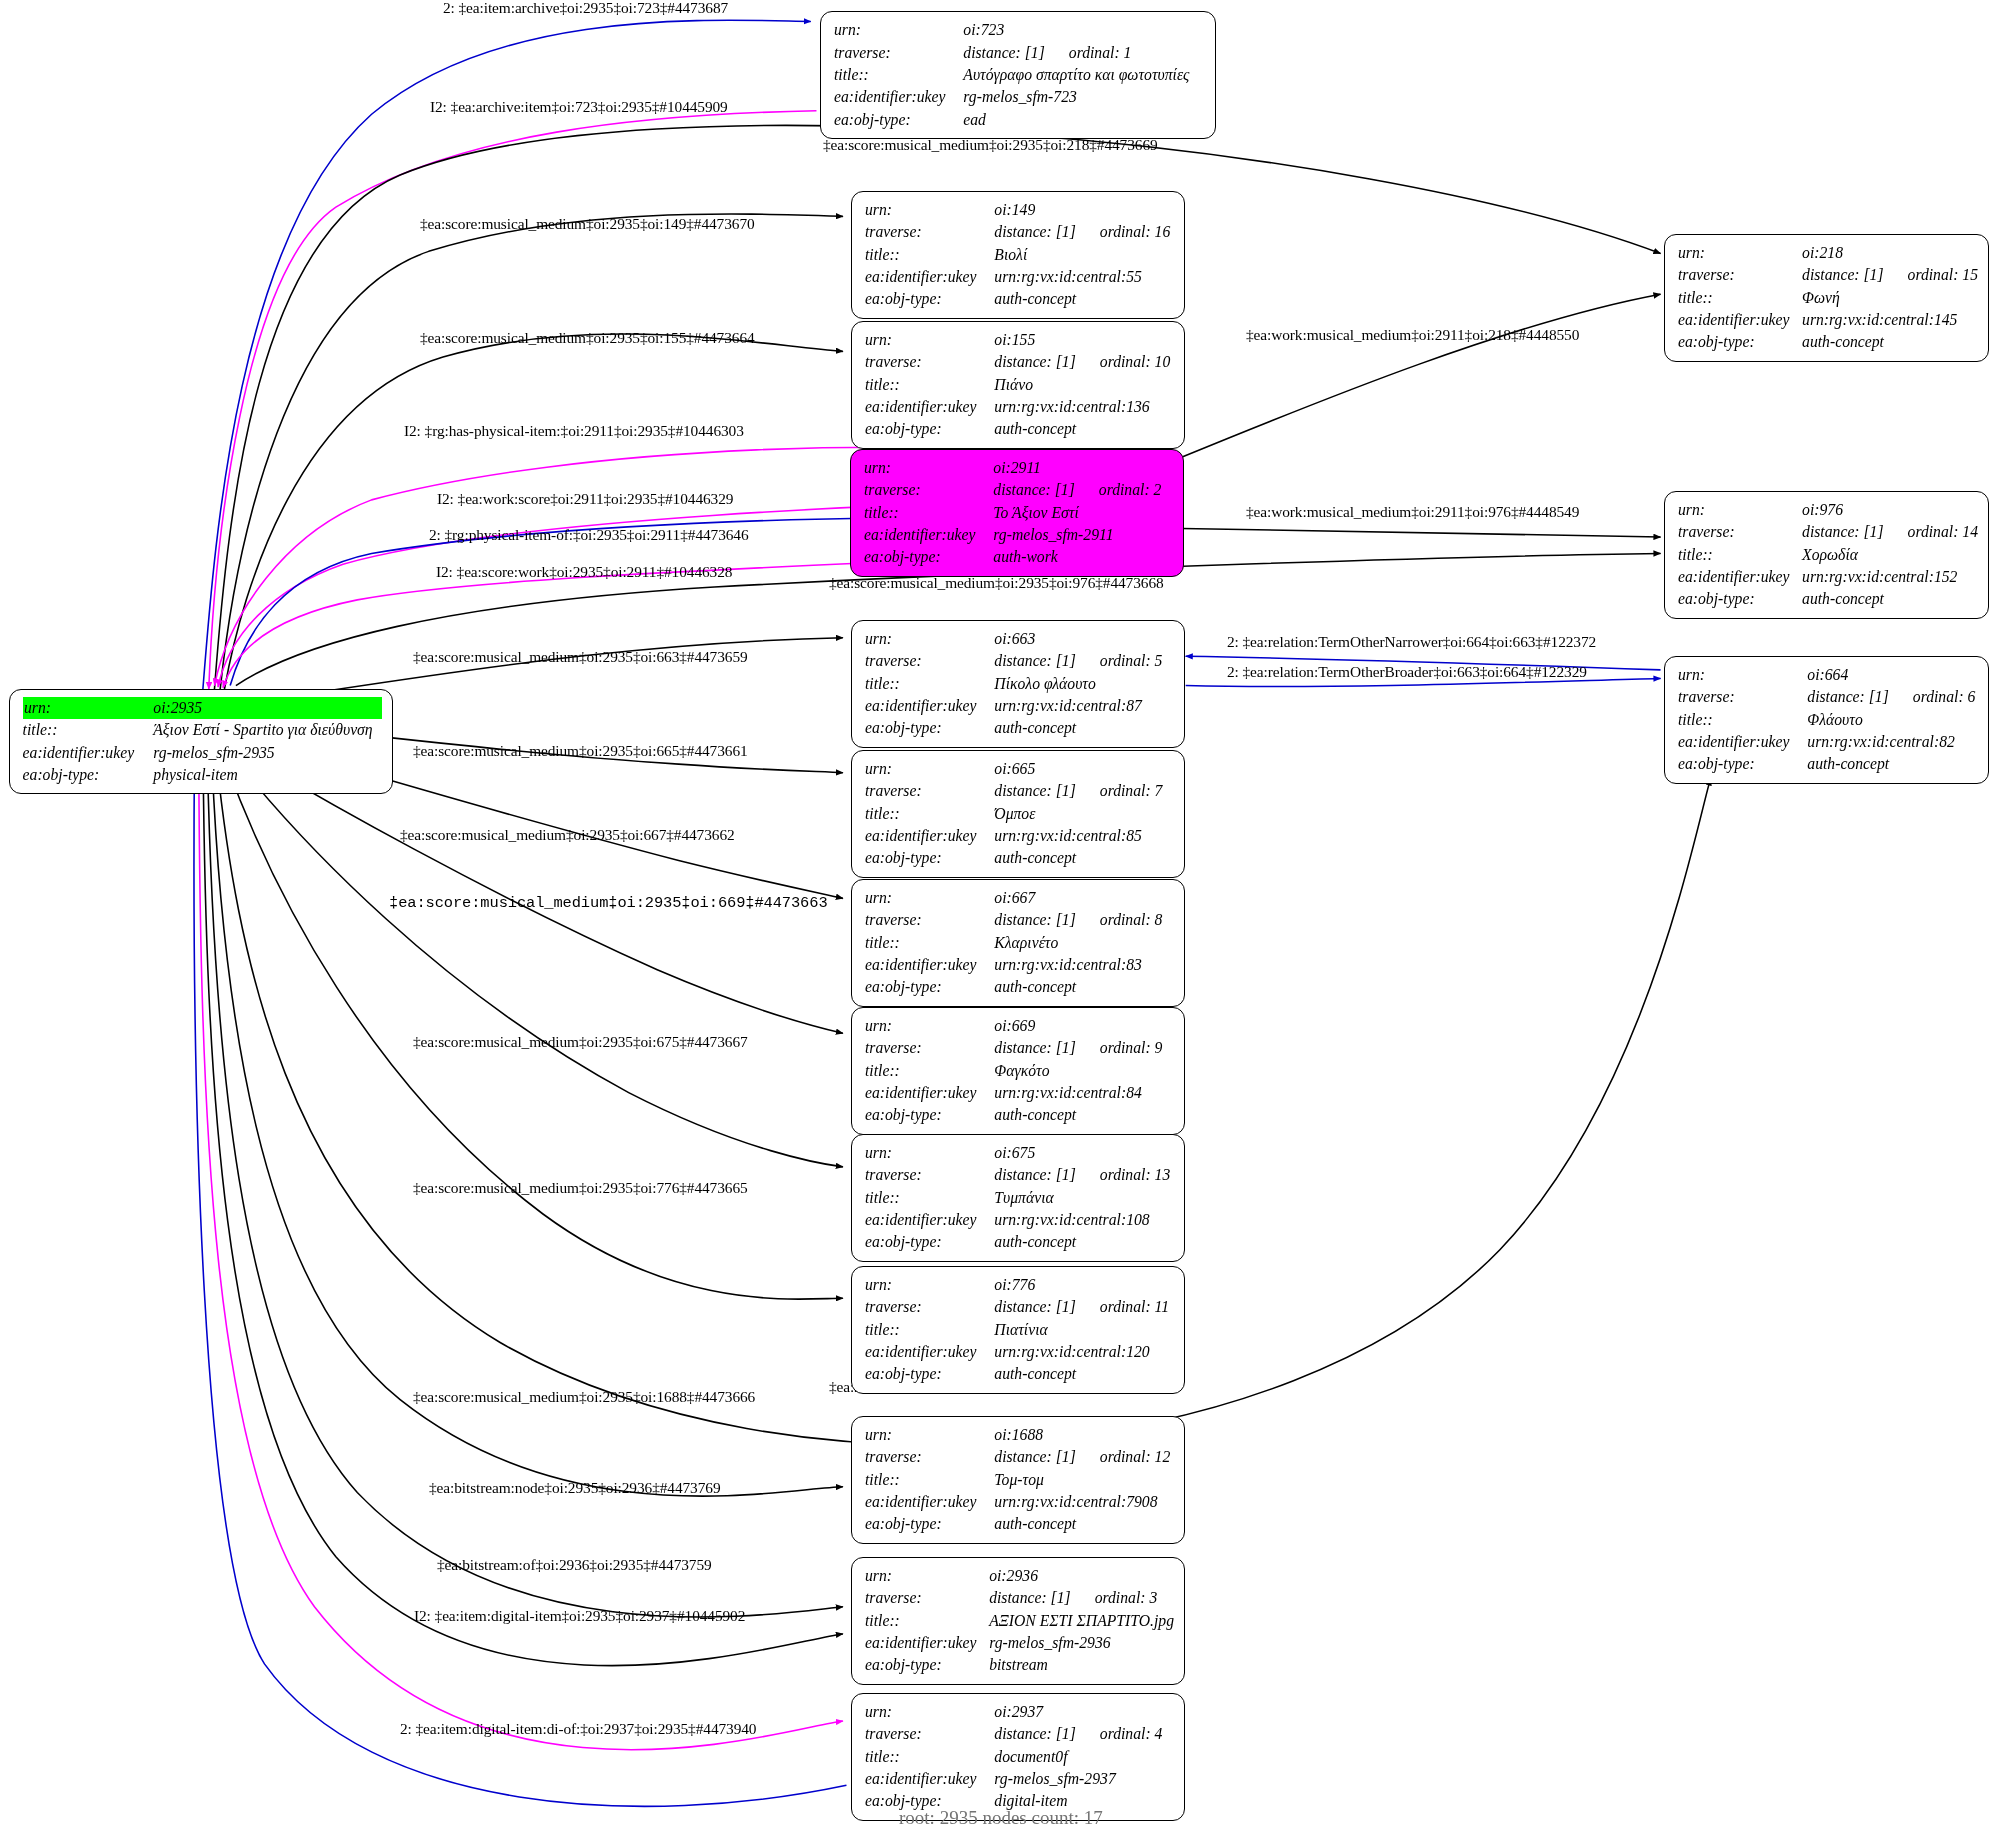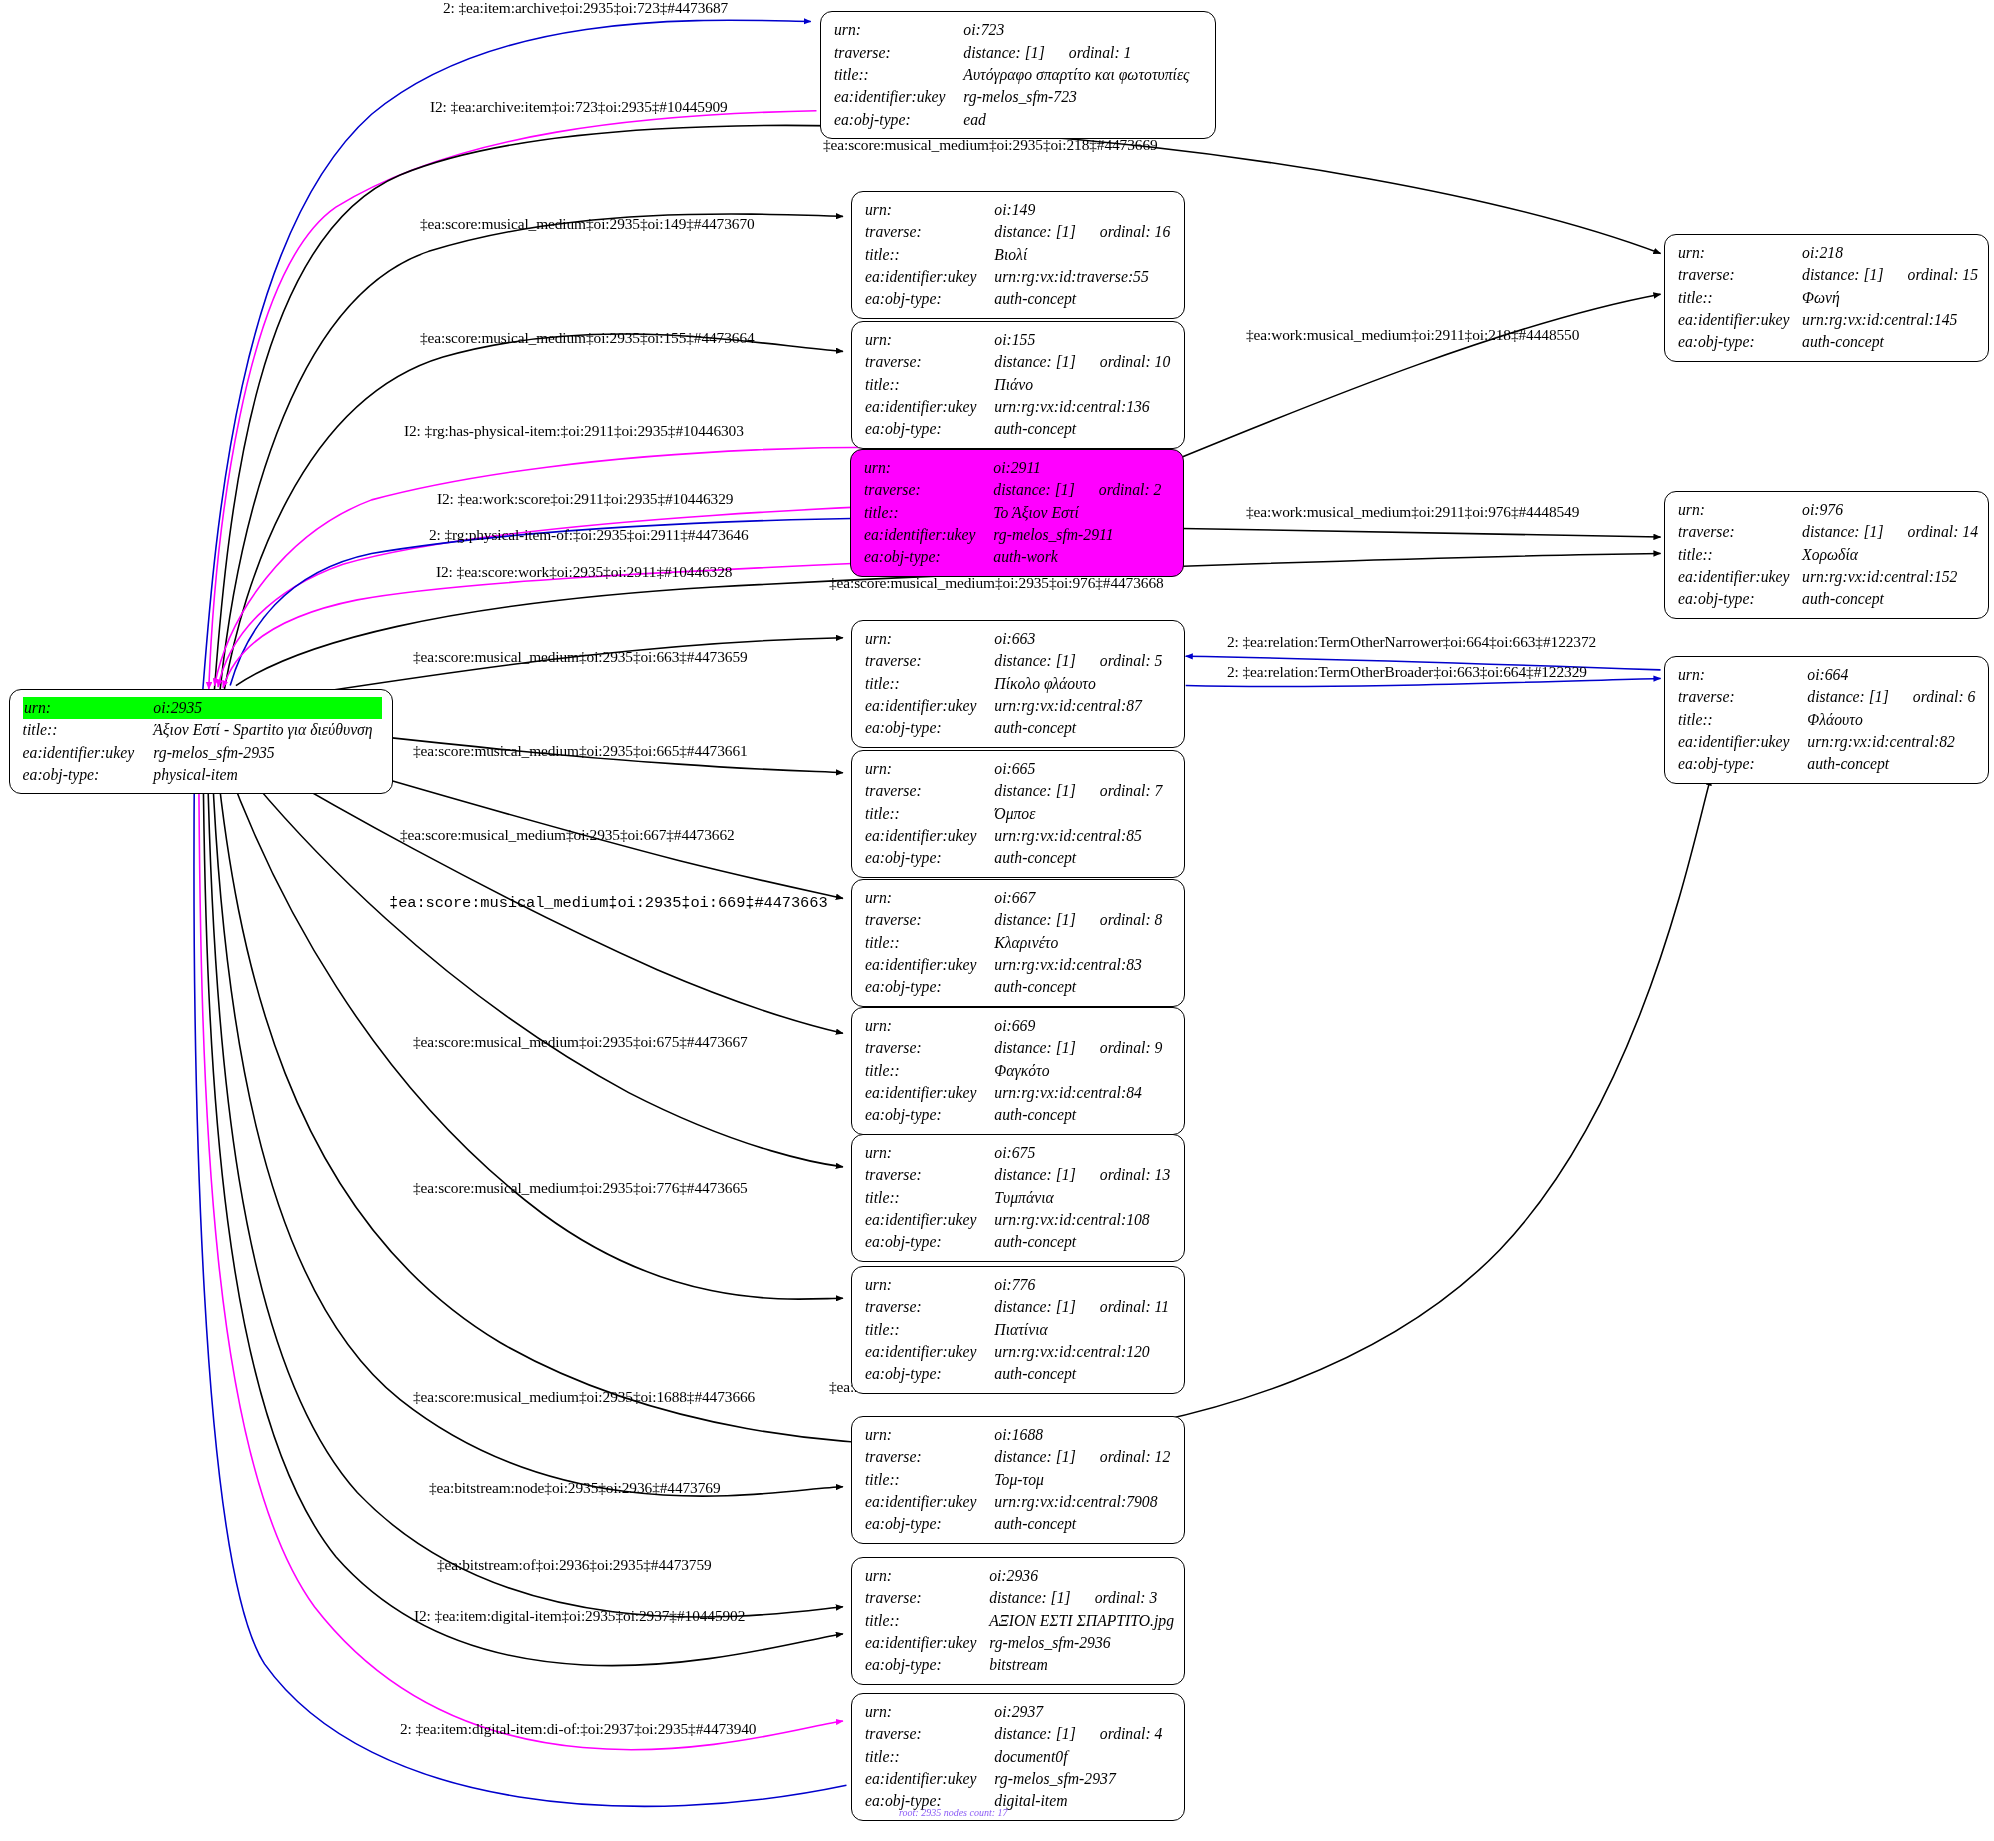--- a/index.html
+++ b/index.html
@@ -47,24 +47,23 @@
   }
   .node td.k{width:125px;padding-right:4.3px;}
   .node td.v{}
   .node tr.hlrow td{background:#00ff00;}
   .node tr.hlrow td.k{padding-left:1.4px;}
 
   .ord{display:inline-block;padding-left:24px;}
 
   .footer{
     position:absolute;
-    font-size:10px;
-    color:#8b5cf6;
+    font-size:19px;
+    color:#737373;
     white-space:nowrap;
-    font-style:italic;
   }
 </style>
 </head>
 <body>
 
 <div id="canvas">
 
   <svg id="edges" viewBox="0 0 2793 2578">
     <defs>
       <marker id="ahK" markerWidth="11" markerHeight="9" refX="10" refY="4.5" orient="auto" markerUnits="userSpaceOnUse">
@@ -218,21 +217,21 @@
       <tr>
             <td class="k">traverse:</td>
             <td class="v"><span>distance: [1]</span><span class="ord">ordinal: 16</span></td>
           </tr>
       <tr>
             <td class="k">title::</td>
             <td class="v">Βιολί</td>
           </tr>
       <tr>
             <td class="k">ea:identifier:ukey</td>
-            <td class="v">urn:rg:vx:id:traverse:55</td>
+            <td class="v">urn:rg:vx:id:central:55</td>
           </tr>
       <tr>
             <td class="k">ea:obj-type:</td>
             <td class="v">auth-concept</td>
           </tr>
     </tbody>
       </table>
   </div>
 
   <div class="node" style="left:851px; top:321px; width:334px;">

